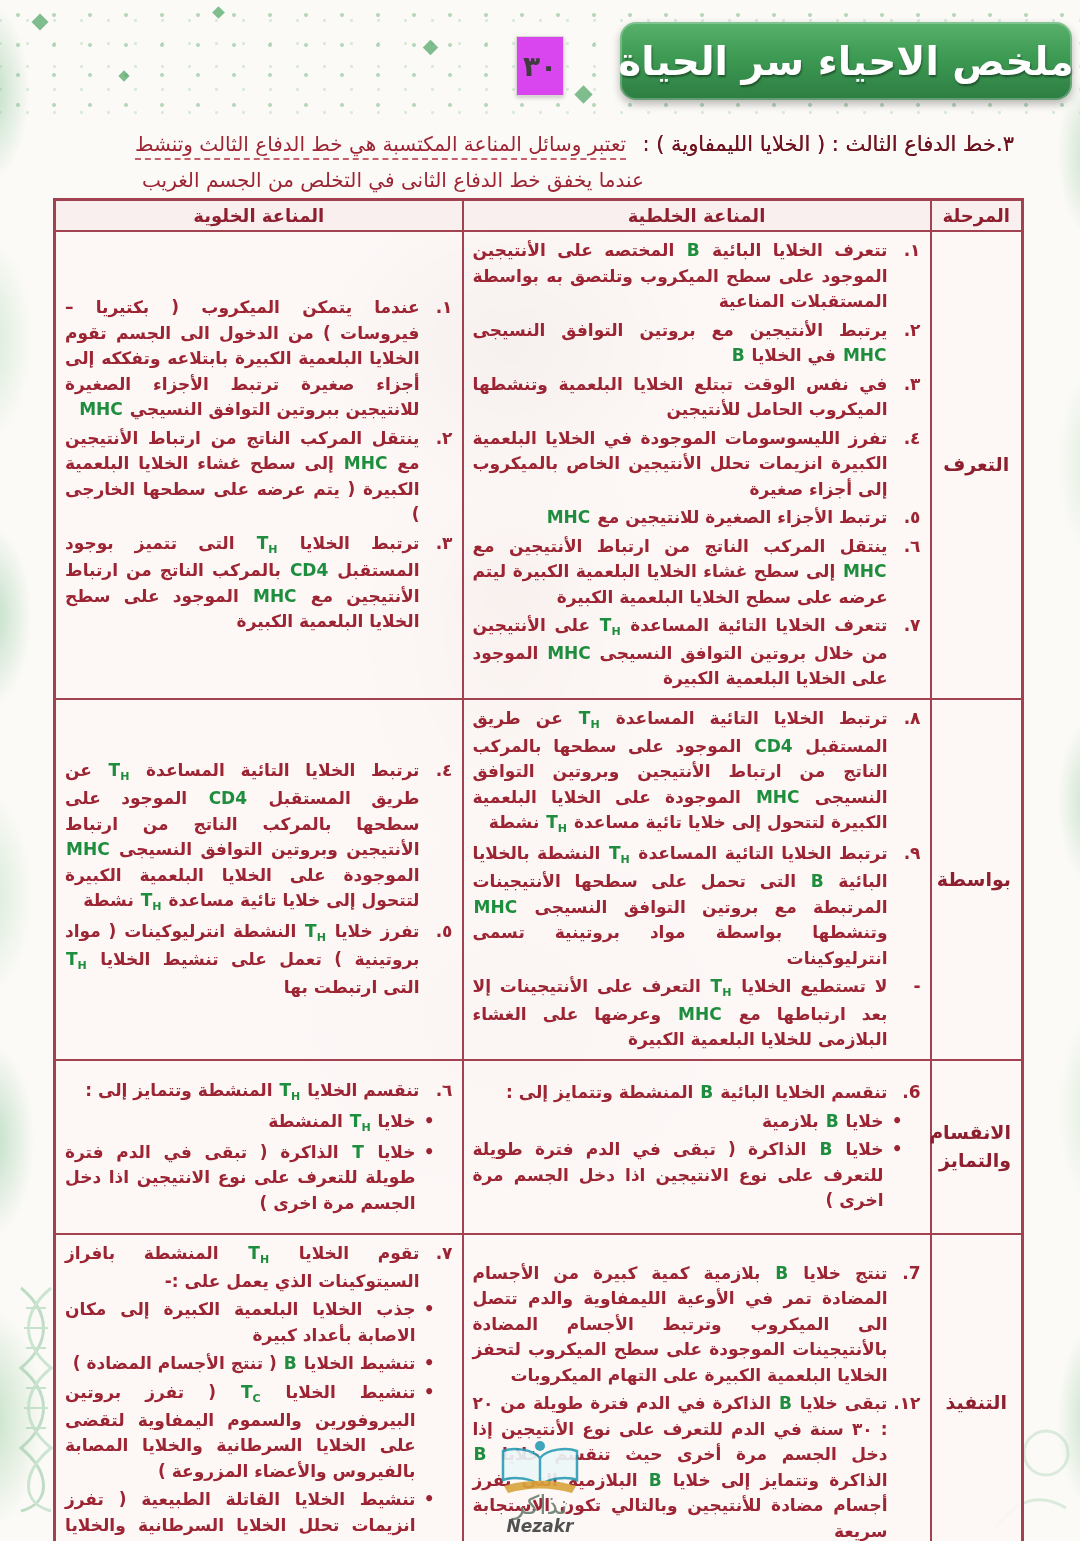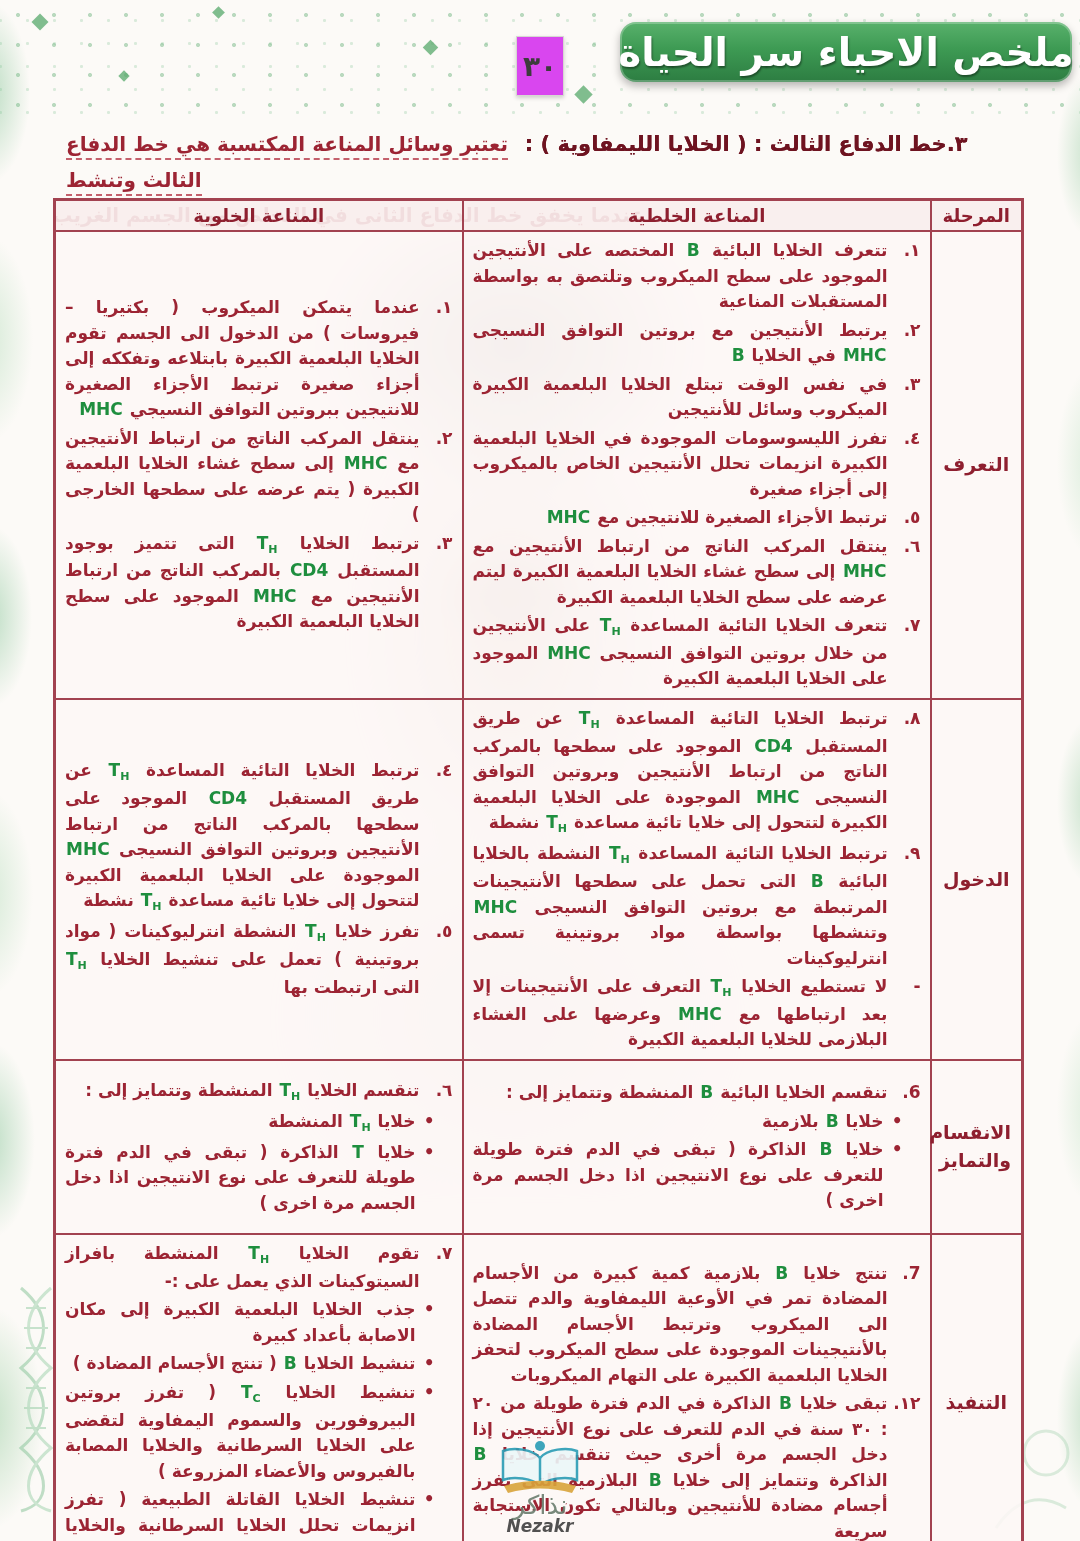--- a/index.html
+++ b/index.html
@@ -43,21 +43,21 @@
       radial-gradient(50px 120px at 42px 52%, rgba(130,195,145,.45), transparent 70%),
       radial-gradient(56px 140px at 46px 72%, rgba(160,215,170,.38), transparent 70%),
       radial-gradient(50px 130px at 42px 92%, rgba(130,195,145,.45), transparent 70%);
   }
   .corner-svg { position:absolute; z-index:1; }
   .dna   { left:6px; bottom:28px; opacity:.55; }
   .swirl { right:4px; bottom:8px; opacity:.35; }
 
   
   .banner {
-    position:absolute; top:22px; right:8px; width:452px; height:60px; z-index:3;
+    position:absolute; top:22px; right:8px; width:452px; height:78px; z-index:3;
     background:linear-gradient(180deg,#59b16c 0%, #3d9a53 45%, #2d7d42 100%);
     border-radius:16px; box-shadow:0 4px 8px rgba(0,0,0,.28), inset 0 0 0 2px rgba(255,255,255,.25);
     display:flex; align-items:center; justify-content:center;
   }
   .banner-title {
     color:#ffffff; font-size:39px; font-weight:bold; letter-spacing:-1px;
     text-shadow:1px 2px 2px rgba(0,0,0,.4);
     white-space:nowrap;
   }
   .page-badge {
@@ -74,21 +74,21 @@
       radial-gradient(ellipse 46% 22% at 50% 12%, rgba(95,80,70,.30), transparent 72%),
       radial-gradient(ellipse 38% 36% at 50% 42%, rgba(213,190,175,.55), transparent 72%),
       radial-gradient(ellipse 16% 7% at 50% 38%, rgba(120,110,100,.28), transparent 80%),
       radial-gradient(ellipse 52% 28% at 50% 82%, rgba(222,216,210,.50), transparent 78%);
     filter:blur(7px);
   }
 
   
   .intro {
     position:absolute; top:126px; right:66px; width:948px; z-index:2;
-    color:#9c2433; font-weight:bold; font-size:20px; line-height:1.75; text-align:left;
+    color:#9c2433; font-weight:normal; font-size:20px; line-height:1.75; text-align:right;
   }
   .intro-heading {
     color:#6e1320; font-size:21px; margin-left:10px;
     text-shadow:0 0 .6px #6e1320;
   }
   .intro-body { border-bottom:2px dashed #c4606c; padding-bottom:2px; }
   .intro-line2 { padding-left:120px; padding-right:370px; white-space:nowrap; }
 
   
   .defense-table {
@@ -201,21 +201,21 @@
             <div class="item">
               <span class="marker">١.</span>
               <span class="itext">تتعرف الخلايا البائية <span class="term">B</span> المختصه على الأنتيجين الموجود على سطح الميكروب وتلتصق به بواسطة المستقبلات المناعية</span>
             </div>
             <div class="item">
               <span class="marker">٢.</span>
               <span class="itext">يرتبط الأنتيجين مع بروتين التوافق النسيجى <span class="term">MHC</span> في الخلايا <span class="term">B</span></span>
             </div>
             <div class="item">
               <span class="marker">٣.</span>
-              <span class="itext">في نفس الوقت تبتلع الخلايا البلعمية الكبيرة الميكروب وسائل للأنتيجين</span>
+              <span class="itext">في نفس الوقت تبتلع الخلايا البلعمية وتنشطها الميكروب الحامل للأنتيجين</span>
             </div>
             <div class="item">
               <span class="marker">٤.</span>
               <span class="itext">تفرز الليسوسومات الموجودة في الخلايا البلعمية الكبيرة انزيمات تحلل الأنتيجين الخاص بالميكروب إلى أجزاء صغيرة</span>
             </div>
             <div class="item">
               <span class="marker">٥.</span>
               <span class="itext">ترتبط الأجزاء الصغيرة للانتيجين مع <span class="term">MHC</span></span>
             </div>
             <div class="item">
@@ -236,21 +236,21 @@
               <span class="marker">٢.</span>
               <span class="itext">ينتقل المركب الناتج من ارتباط الأنتيجين مع <span class="term">MHC</span> إلى سطح غشاء الخلايا البلعمية الكبيرة ( يتم عرضه على سطحها الخارجى )</span>
             </div>
             <div class="item">
               <span class="marker">٣.</span>
               <span class="itext">ترتبط الخلايا <span class="term">T<sub>H</sub></span> التى تتميز بوجود المستقبل <span class="term">CD4</span> بالمركب الناتج من ارتباط الأنتيجين مع <span class="term">MHC</span> الموجود على سطح الخلايا البلعمية الكبيرة</span>
             </div>
           </td>
         </tr>
         <tr style="height: 330px;">
-          <td class="stage-cell">الدخول</td>
+          <td class="stage-cell">بواسطة</td>
           <td class="content-cell">
             <div class="item">
               <span class="marker">٨.</span>
               <span class="itext">ترتبط الخلايا التائية المساعدة <span class="term">T<sub>H</sub></span> عن طريق المستقبل <span class="term">CD4</span> الموجود على سطحها بالمركب الناتج من ارتباط الأنتيجين وبروتين التوافق النسيجى <span class="term">MHC</span> الموجودة على الخلايا البلعمية الكبيرة لتتحول إلى خلايا تائية مساعدة <span class="term">T<sub>H</sub></span> نشطة</span>
             </div>
             <div class="item">
               <span class="marker">٩.</span>
               <span class="itext">ترتبط الخلايا التائية المساعدة <span class="term">T<sub>H</sub></span> النشطة بالخلايا البائية <span class="term">B</span> التى تحمل على سطحها الأنتيجينات المرتبطة مع بروتين التوافق النسيجى <span class="term">MHC</span> وتنشطها بواسطة مواد بروتينية تسمى انترليوكينات</span>
             </div>
             <div class="item">

